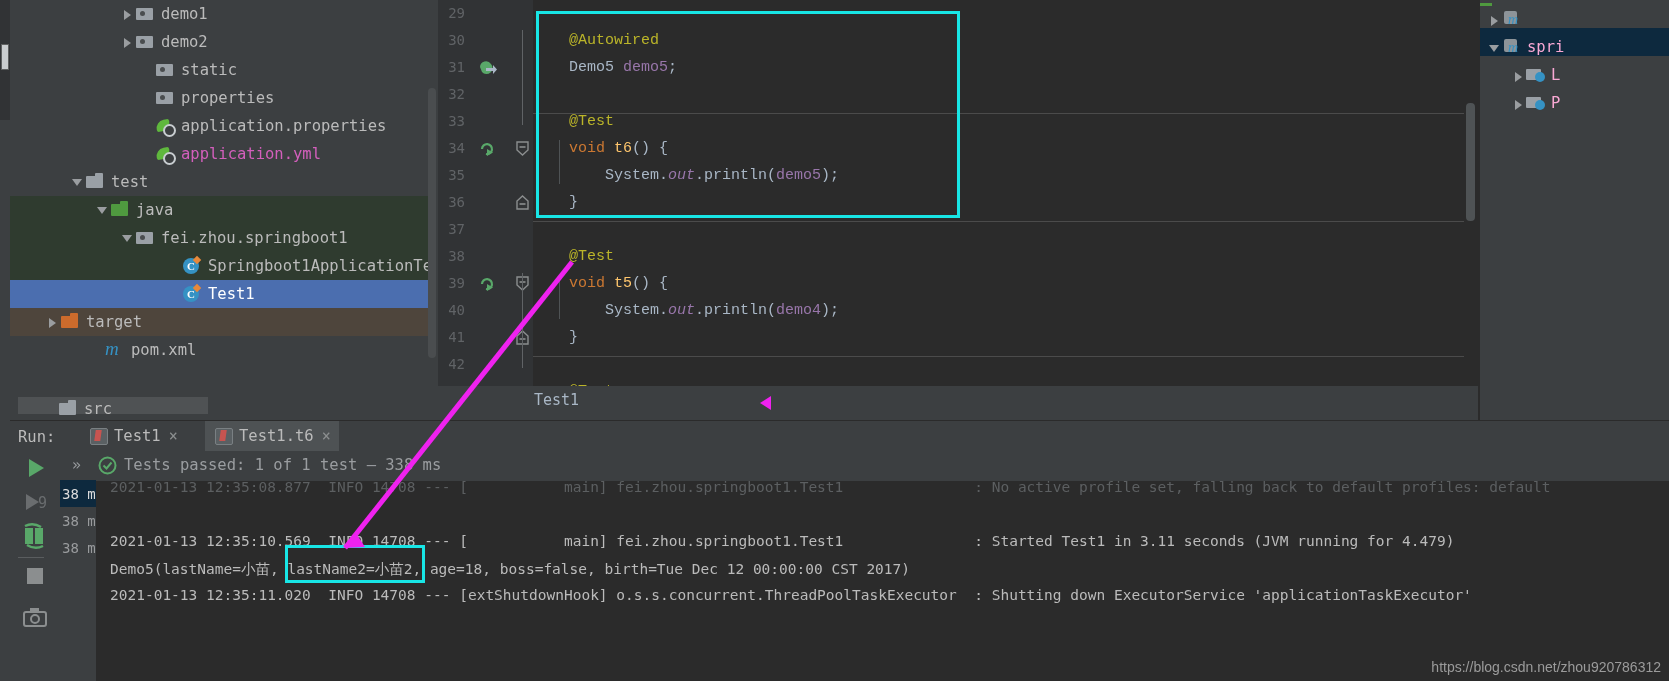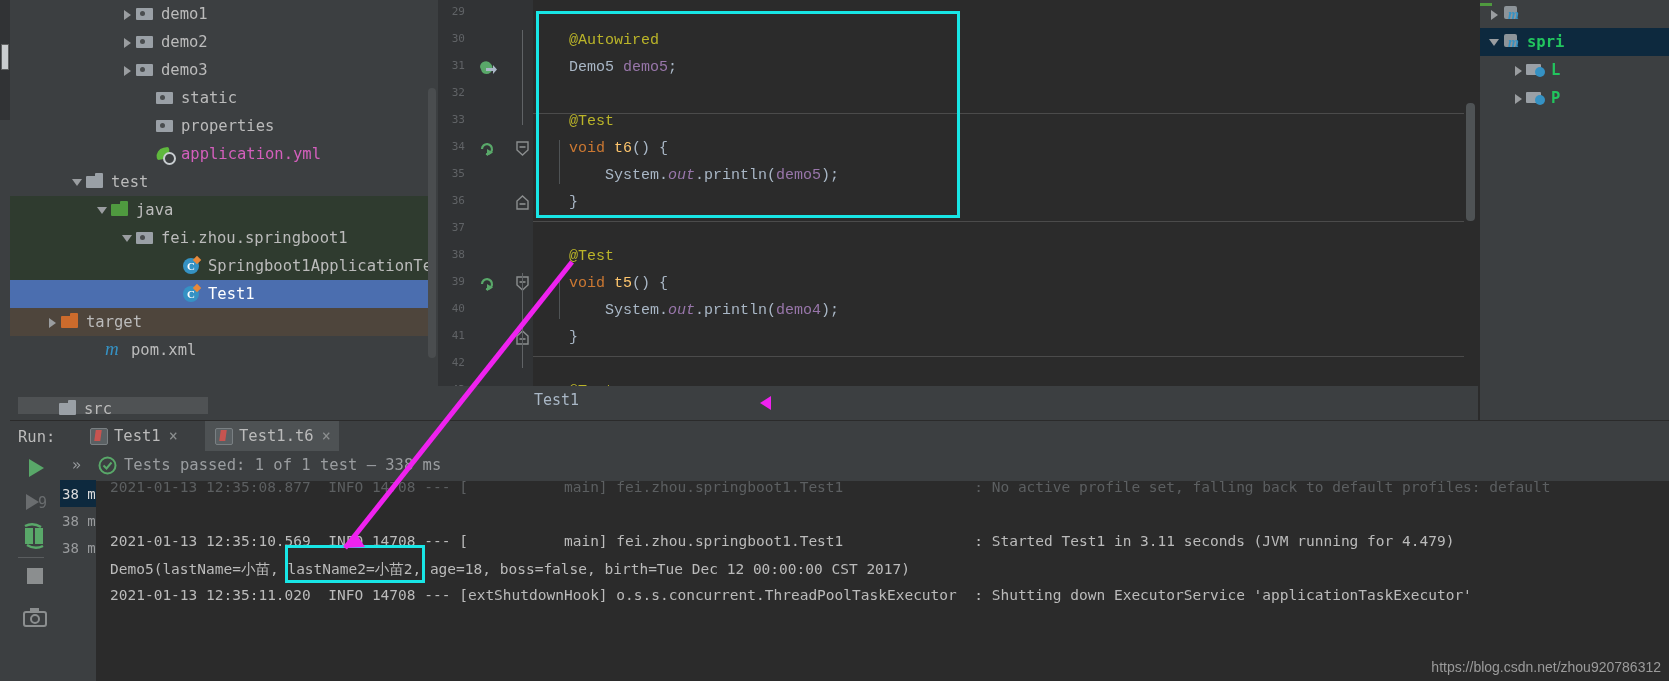--- a/index.html
+++ b/index.html
@@ -145,21 +145,21 @@
   .editor {
     position: absolute; left: 438px; top: 0; width: 1042px; height: 386px;
     background: #2b2b2b; overflow:hidden;
   }
   .gutter {
     position:absolute; left:0; top:0; width:75px; height:386px;
     background:#313335;
   }
   .gutter-line {
     position:absolute; right:48px; width:34px; text-align:right;
-    font-size:11px; color:#606366;
+    font-size:14px; color:#606366;
     font-family:"DejaVu Sans Mono","Liberation Mono",monospace;
   }
   .run-icon {
     position:absolute; left:40px; width:19px; height:19px;
   }
   .run-icon svg { display:block; }
   
   .change-bar {
     position:absolute; left:75px; top:18px; width:6px; height:212px;
     background:#4a5f42;
@@ -227,22 +227,22 @@
     border-top:7px solid transparent; border-bottom:7px solid transparent;
     border-right:11px solid #ef22ef;
   }
 
   
   .maven-panel {
     position:absolute; left:1480px; top:0; width:189px; height:420px;
     background:#3c3f41; overflow:hidden;
   }
   .mv-row {
-    position:relative; height:28px; display:flex; align-items:center;
-    font-size:15.5px; color:#22c55e; white-space:nowrap;font-weight:bold;
+    position:relative; height:28px; display:flex; align-items:flex-end;
+    font-size:15.5px; color:#f9a8d4; white-space:nowrap;
   }
   .mv-row.sel { background:#0d293e; }
   .ico.mv-proj::before {
     content:""; position:absolute; left:2px; top:1px; width:13px; height:13px;
     background:#8d9499; border-radius:2px;
   }
   .ico.mv-proj::after {
     content:"m"; position:absolute; left:6px; top:2px; font-size:14px;
     color:#3592c4; font-style:italic; font-family:"Liberation Serif",serif;
   }
@@ -374,34 +374,34 @@
       <div class="tree-row " style="padding-left: 109px;">
         <span class="tree-arrow right"></span>
         <span class="ico folder-dot"></span>
         <span class="tree-label">demo1</span>
       </div>
       <div class="tree-row " style="padding-left: 109px;">
         <span class="tree-arrow right"></span>
         <span class="ico folder-dot"></span>
         <span class="tree-label">demo2</span>
       </div>
-      <div class="tree-row " style="padding-left: 109px;">
-        <span class="tree-arrow right"></span>
-        <span class="ico folder-dot"></span>
-        <span class="tree-label">demo3</span>
-      </div>
       <div class="tree-row " style="padding-left: 129px;">
         <span class="tree-arrow "></span>
         <span class="ico folder-dot"></span>
         <span class="tree-label">static</span>
       </div>
       <div class="tree-row " style="padding-left: 129px;">
         <span class="tree-arrow "></span>
         <span class="ico folder-dot"></span>
         <span class="tree-label">properties</span>
+      </div>
+      <div class="tree-row " style="padding-left: 129px;">
+        <span class="tree-arrow "></span>
+        <span class="ico leaf"></span>
+        <span class="tree-label">application.properties</span>
       </div>
       <div class="tree-row " style="padding-left: 129px;">
         <span class="tree-arrow "></span>
         <span class="ico leaf"></span>
         <span class="tree-label magenta">application.yml</span>
       </div>
       <div class="tree-row " style="padding-left: 59px;">
         <span class="tree-arrow down"></span>
         <span class="ico folder-grey"></span>
         <span class="tree-label">test</span>

